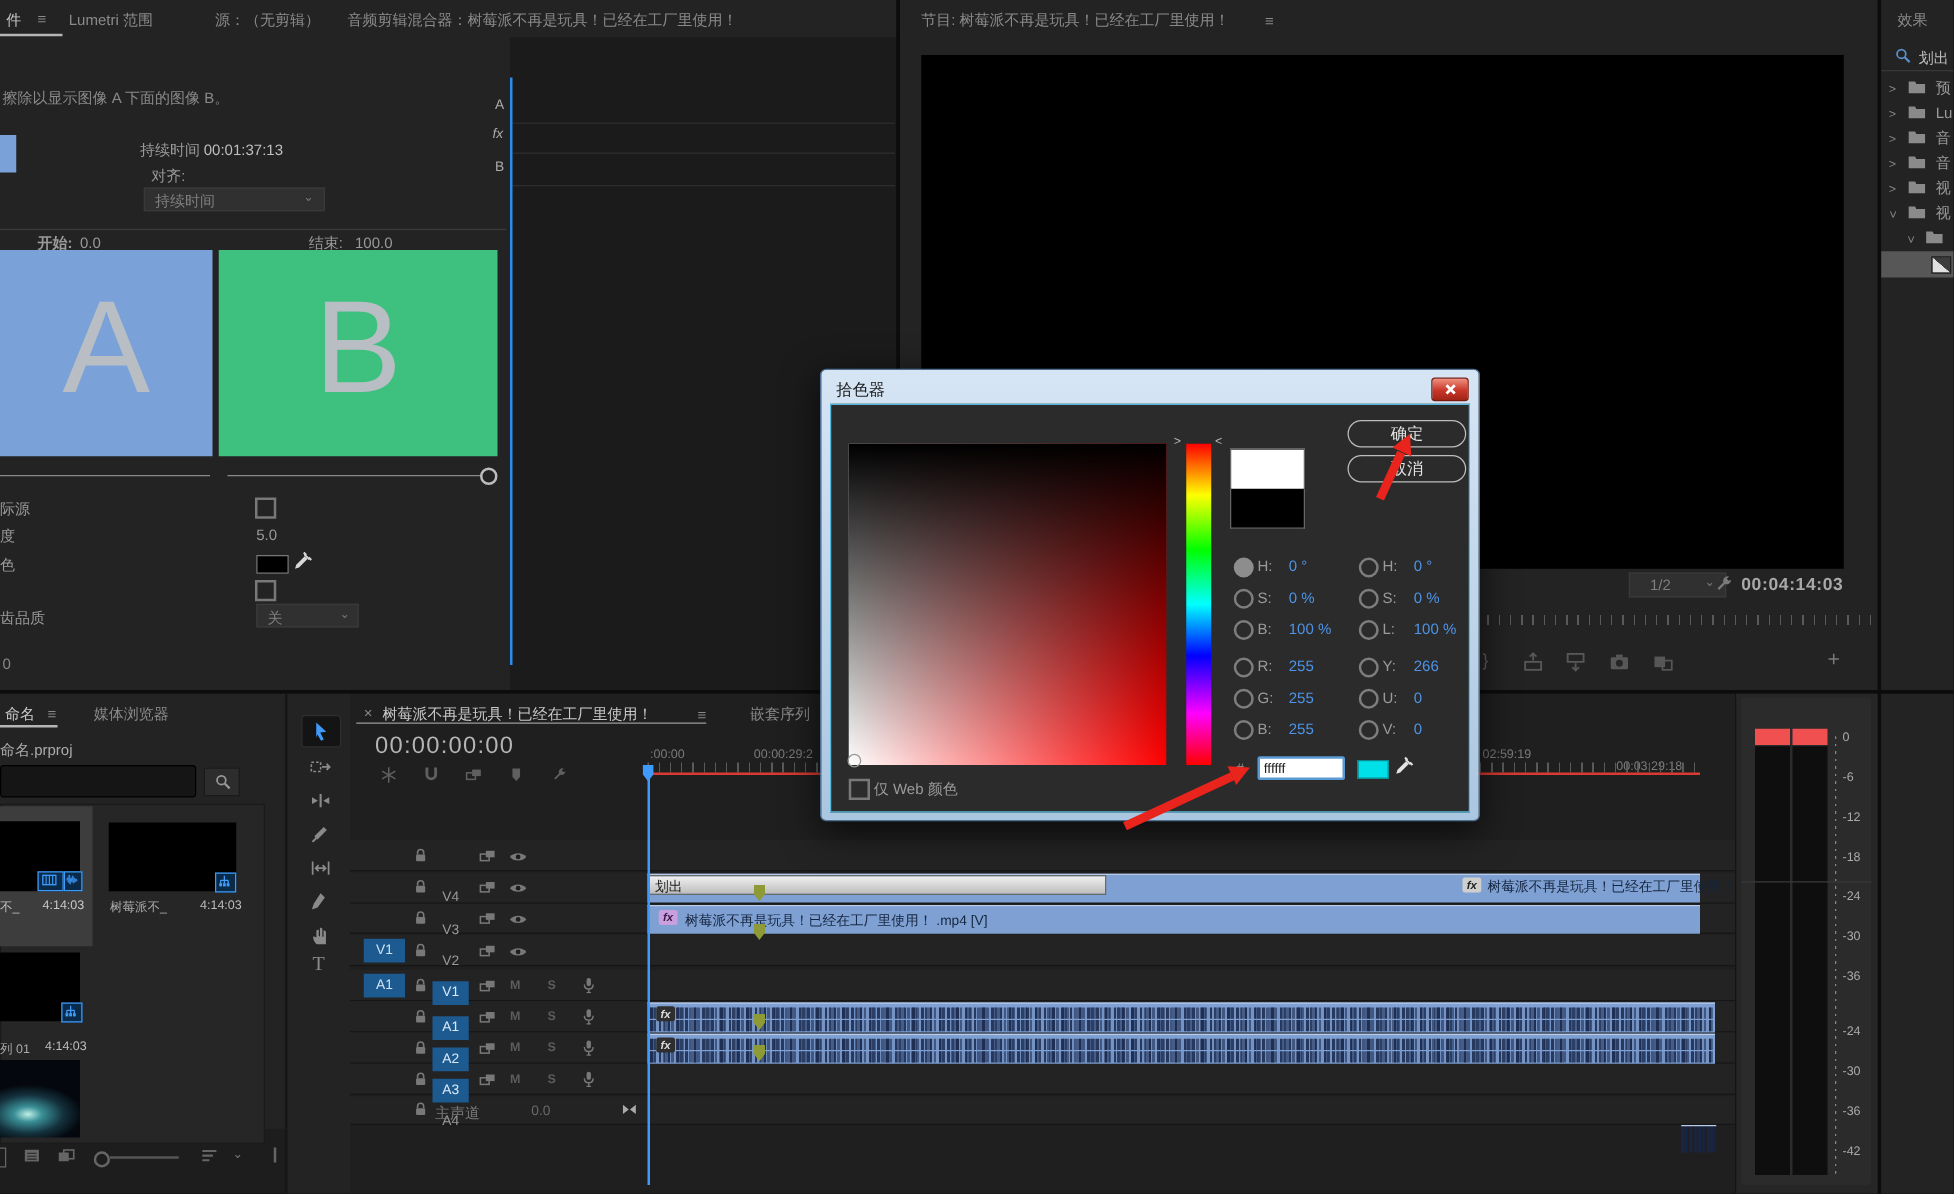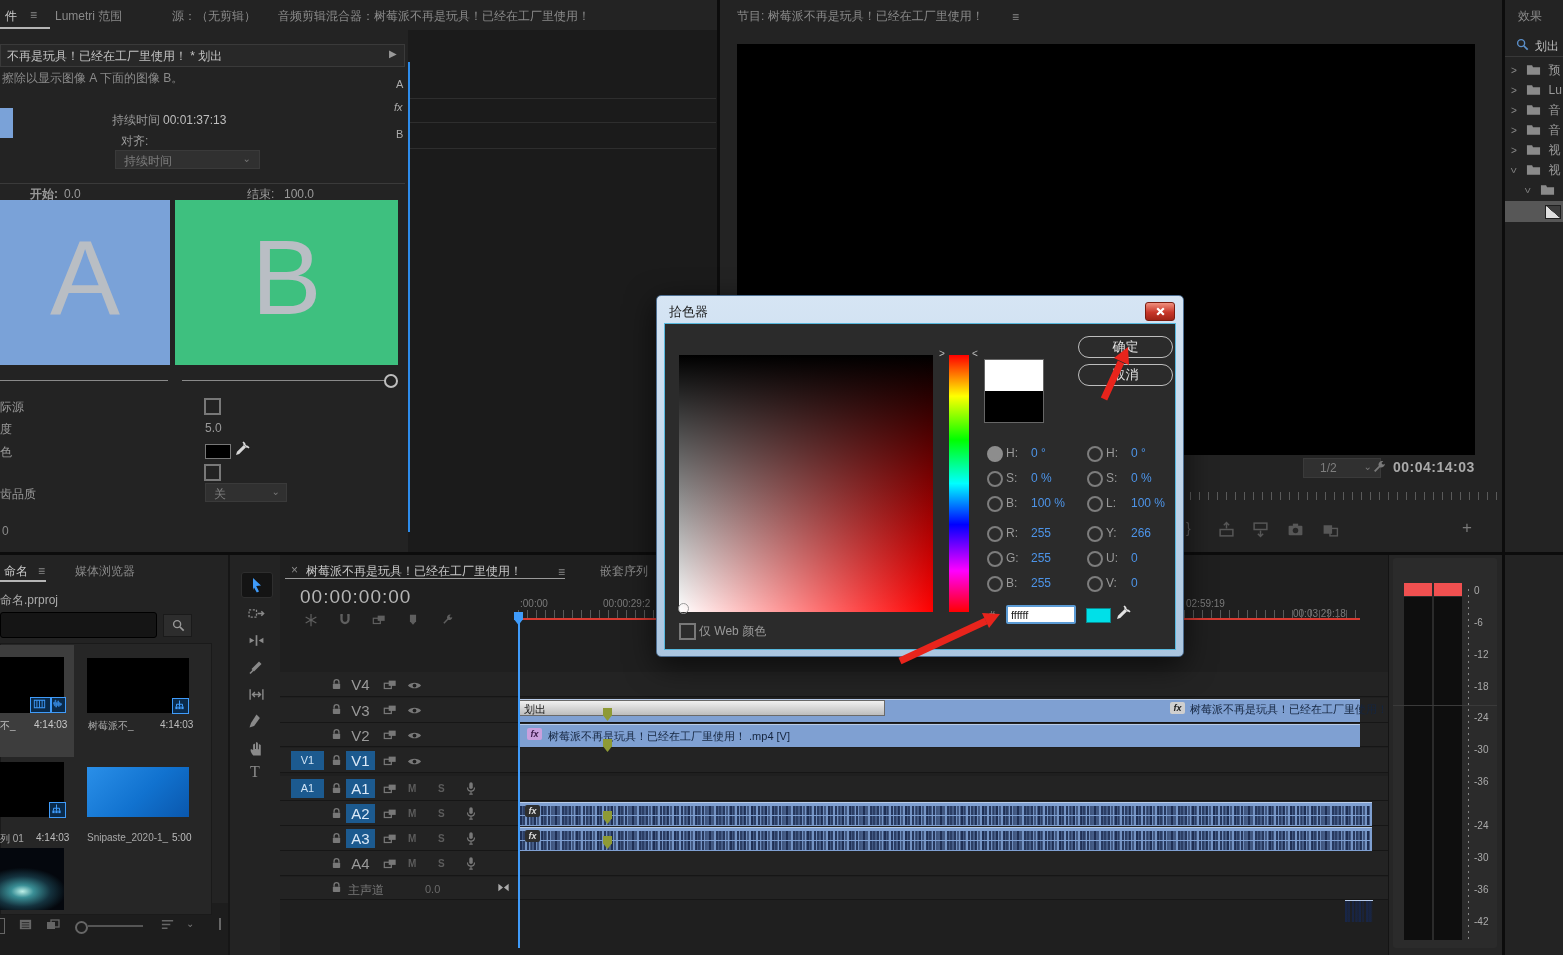--- a/index.html
+++ b/index.html
@@ -22,21 +22,21 @@
   .clip{background:#7fa0d2;border-top:1px solid #b9cce9;box-sizing:border-box;}
   .fxb{font-size:9px;font-style:italic;font-weight:bold;line-height:12px;text-align:center;
        width:15px;height:12px;border-radius:2px;}
   .cliptxt{color:#15253f;font-size:11px;}
   .wave{background:
     repeating-linear-gradient(90deg, rgba(23,38,74,.85) 0 2px, rgba(23,38,74,.15) 2px 3px, rgba(23,38,74,.6) 3px 5px, rgba(23,38,74,.1) 5px 7px),
     repeating-linear-gradient(90deg, rgba(23,38,74,.5) 0 5px, rgba(23,38,74,0) 5px 11px);}
   .ticks{background:repeating-linear-gradient(90deg,#5a5a5a 0 1px,transparent 1px 9px);}
   .rulertxt{color:#7a7a7a;font-size:10px;}
   .trow-border{border-bottom:1px solid #161616;box-sizing:border-box;}
-  .namecell{width:29px;height:19px;line-height:19px;text-align:center;font-size:15px;color:#9a9a9a;}
+  .namecell{width:29px;height:19px;line-height:19px;text-align:center;font-size:11px;color:#9a9a9a;margin-top:34px;}
   .namecell.on{background:#1c5a8f;color:#dbe9f7;}
   .patchcell{width:33px;height:19px;line-height:19px;text-align:center;font-size:11px;
              background:#1c5a8f;color:#cfe3f5;}
   .mslabel{color:#5c5c5c;font-size:10px;font-weight:bold;}
   .dim{color:#5f5f5f;}
   .toolbox{width:30px;height:24px;border-radius:3px;}
   .tree-label{color:#9a9a9a;font-size:12px;}
   .docktab{height:30px;line-height:30px;padding-left:12px;border-top:1px solid #141414;color:#8a8a8a;font-size:12px;}
   .thumb{background:#000;}
   .mediaicon{background:#0a2a4a;border:1px solid #3f9bfa;}
@@ -172,24 +172,20 @@
 
     <div class="a" style="left:408px;top:30px;width:309px;height:525px;background:#1b1b1b;"></div>
     <div class="a" style="left:410px;top:98px;width:306px;height:1px;background:#2e2e2e;"></div>
     <div class="a" style="left:410px;top:122px;width:306px;height:1px;background:#2e2e2e;"></div>
     <div class="a" style="left:410px;top:148px;width:306px;height:1px;background:#2e2e2e;"></div>
     <div class="a t" style="left:396px;top:78px;color:#ababab;font-size:11px;">A</div>
     <div class="a t" style="left:394px;top:101px;color:#ababab;font-size:11px;font-style:italic;">fx</div>
     <div class="a t" style="left:396px;top:128px;color:#ababab;font-size:11px;">B</div>
     <div class="a" style="left:408px;top:62px;width:2px;height:470px;background:#2d8ceb;"></div>
 
-    <div class="a hdr2" style="left:0;top:44px;width:403px;height:21px;">
-      <div class="a t" style="left:6px;top:3px;">不再是玩具！已经在工厂里使用！ * 划出</div>
-      <div class="a t" style="left:388px;top:3px;color:#999;font-size:10px;">▶</div>
-    </div>
     <div class="a t" style="left:2px;top:70px;color:#8a8a8a;">擦除以显示图像 A 下面的图像 B。</div>
 
     <div class="a" style="left:0;top:108px;width:13px;height:30px;background:#7aa2d8;"></div>
     <div class="a t fieldlbl" style="left:112px;top:112px;">持续时间</div>
     <div class="a t" style="left:163px;top:113px;color:#bfbfbf;">00:01:37:13</div>
     <div class="a t fieldlbl" style="left:121px;top:133px;">对齐:</div>
     <div class="a dd" style="left:115px;top:150px;width:143px;height:17px;">
       <div class="a t" style="left:8px;top:2px;">持续时间</div>
       <div class="a t caret" style="right:8px;top:2px;">⌄</div>
     </div>
@@ -371,25 +367,20 @@
       <div class="a thumb" style="left:0;top:2px;width:64px;height:55px;"></div>
       <div class="a mediaicon" style="left:49px;top:42px;width:15px;height:14px;">
         <svg class="sym" style="color:#3f9bfa;" width="13" height="12" viewBox="0 0 16 16">
             <use href="#s-seq"></use>
           </svg>
       </div>
       <div class="a t" style="left:0;top:72px;color:#a9a9a9;font-size:10px;">列 01</div>
       <div class="a t" style="left:36px;top:72px;color:#bdbdbd;font-size:10px;">4:14:03</div>
     </div>
 
-    <div class="a" style="left:86px;top:205px;width:110px;height:110px;">
-      <div class="a" style="left:1px;top:7px;width:102px;height:50px;background:linear-gradient(135deg,#2a8fe8 0%,#1172cf 55%,#0a57ad 100%);"></div>
-      <div class="a t" style="left:1px;top:72px;color:#a9a9a9;font-size:10px;">Snipaste_2020-1_</div>
-      <div class="a t" style="left:86px;top:72px;color:#bdbdbd;font-size:10px;">5:00</div>
-    </div>
 
     <div class="a" style="left:0;top:293px;width:64px;height:62px;background:radial-gradient(ellipse 80% 45% at 35% 70%, #bdf0e8 0%, #3a8f96 22%, #14323e 55%, #04070d 85%);"></div>
 
     <div class="a" style="left:-3px;top:363px;width:6px;height:14px;border:1px solid #666;"></div>
     <svg class="a sym" style="left:18px;top:362px;color:#666;" width="15" height="15">
         <use href="#s-list"></use>
       </svg>
     <svg class="a sym" style="left:45px;top:362px;color:#666;" width="16" height="16">
         <use href="#s-thumbs"></use>
       </svg>

